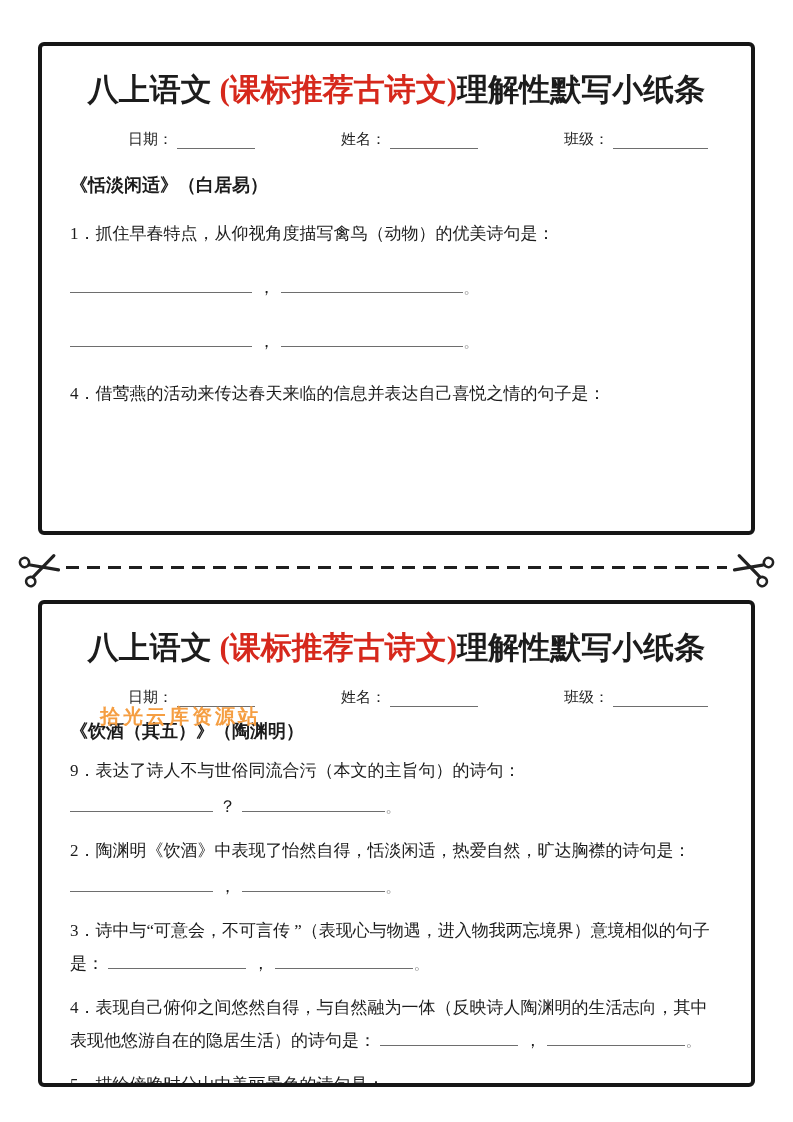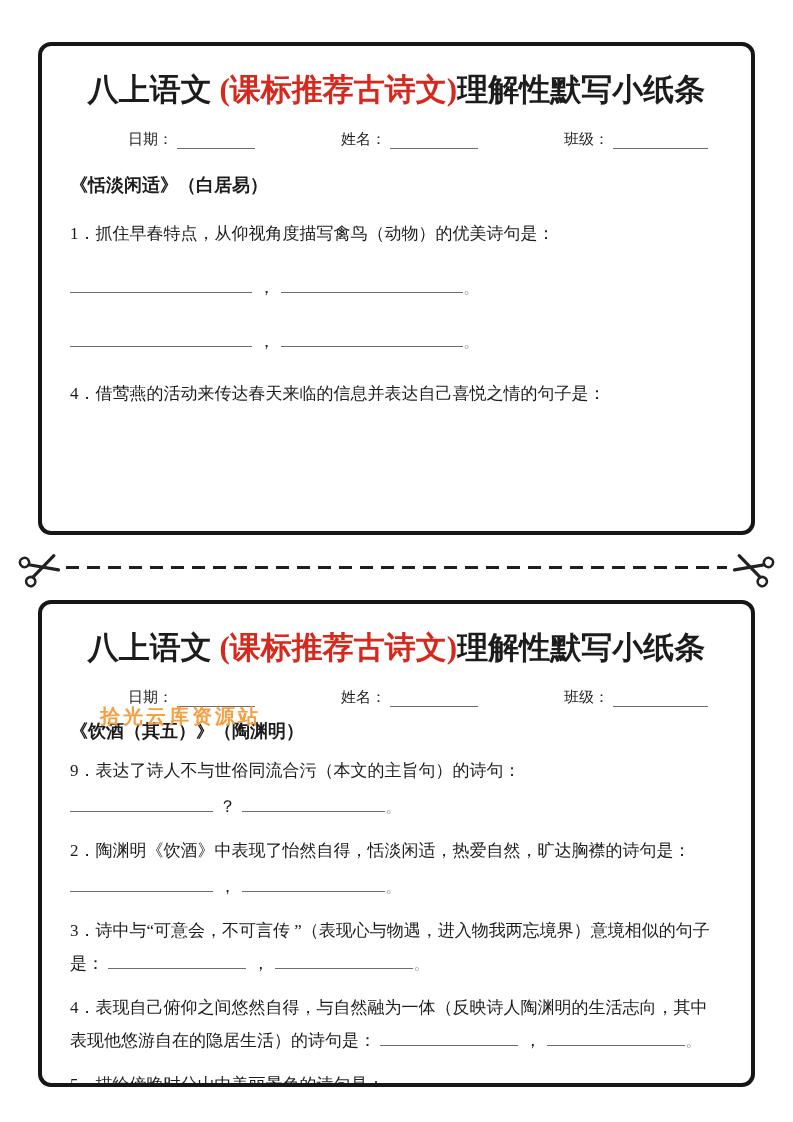--- a/index.html
+++ b/index.html
@@ -5,21 +5,21 @@
   :root{
     --ink:#1c1c1c;
     --accent-red:#d6281c;
     --wm-orange:#f59e42;
     --line:#6e6e6e;
   }
   *{margin:0;padding:0;box-sizing:border-box;}
   html,body{width:793px;height:1122px;overflow:hidden;background:#ffffff;
     font-family:"Liberation Serif","DejaVu Serif",serif;color:var(--ink);}
   .card{
-    width:717px;margin:0 38px;border:4px solid #161616;border-radius:13px;
+    width:717px;margin:0 38px;border:4px solid #161616;border-radius:6px;
     padding:20px 28px 16px 28px;position:relative;overflow:hidden;background:#fff;
   }
   .card.c1{margin-top:42px;height:493px;}
   .card.c2{height:487px;}
   .card-title{
     text-align:center;font-size:31px;font-weight:bold;letter-spacing:0px;
     line-height:44px;margin-top:2px;white-space:nowrap;
   }
   .card-title .red{color:var(--accent-red);}
   .meta-row{

